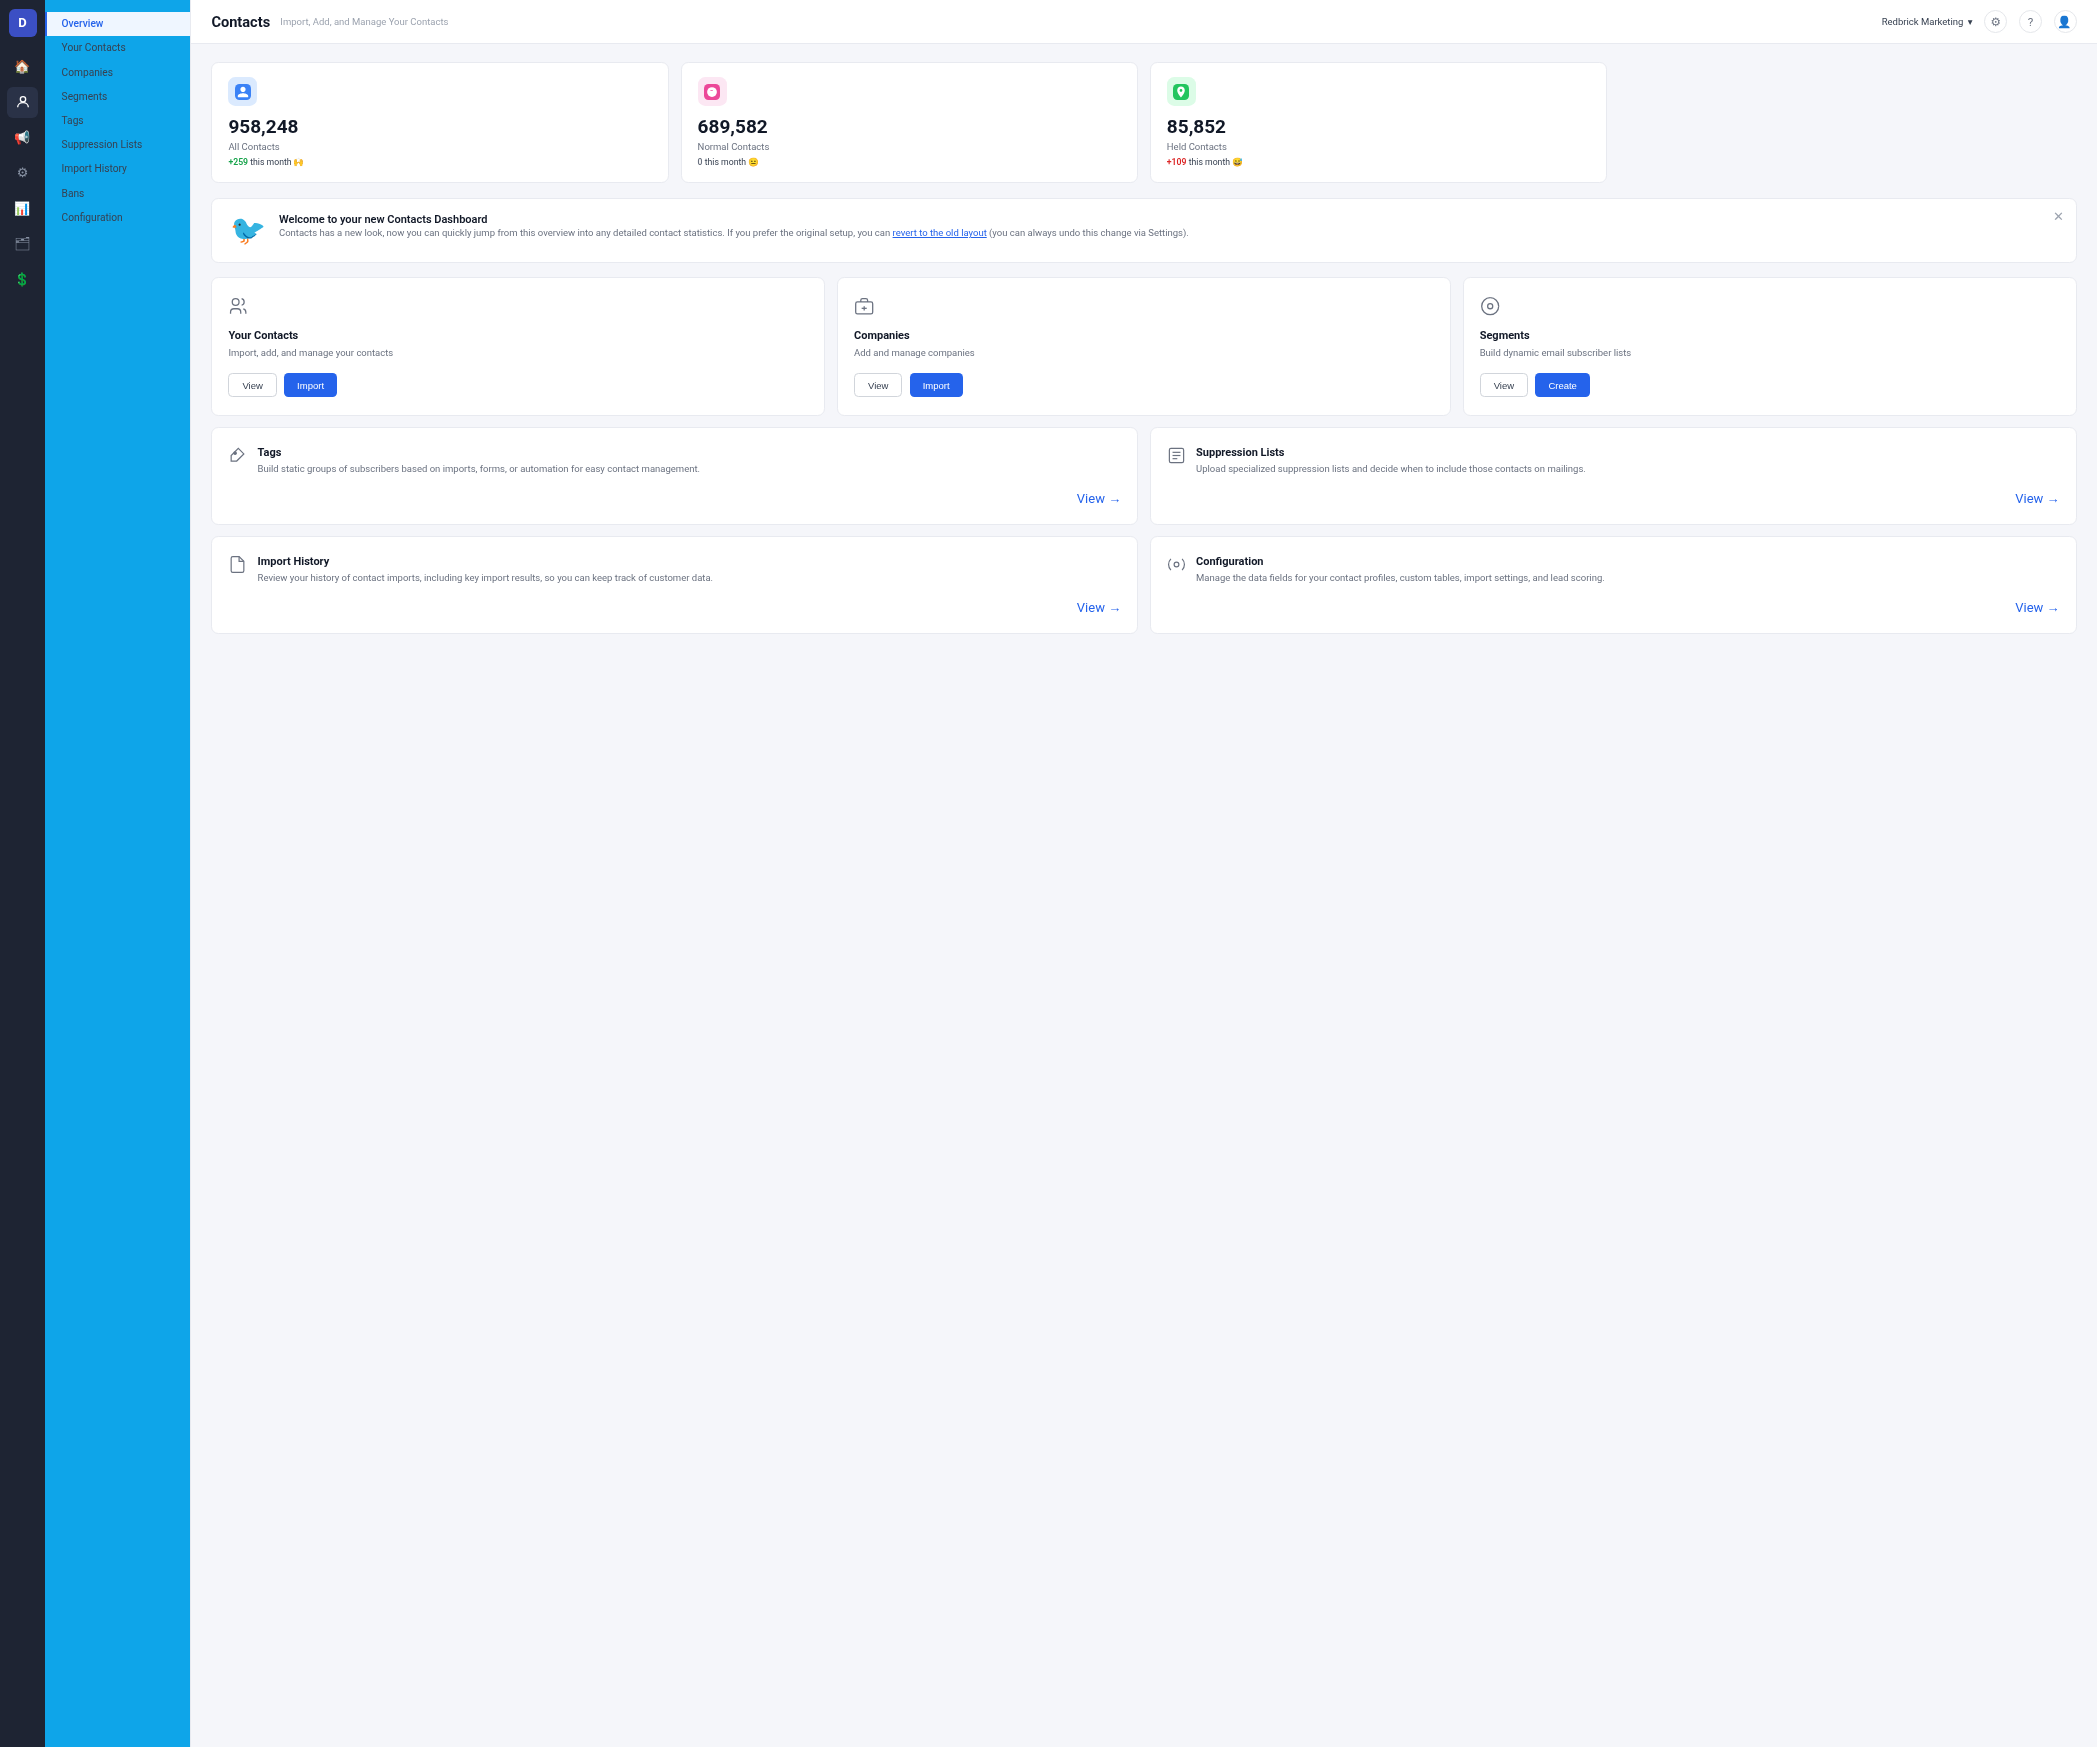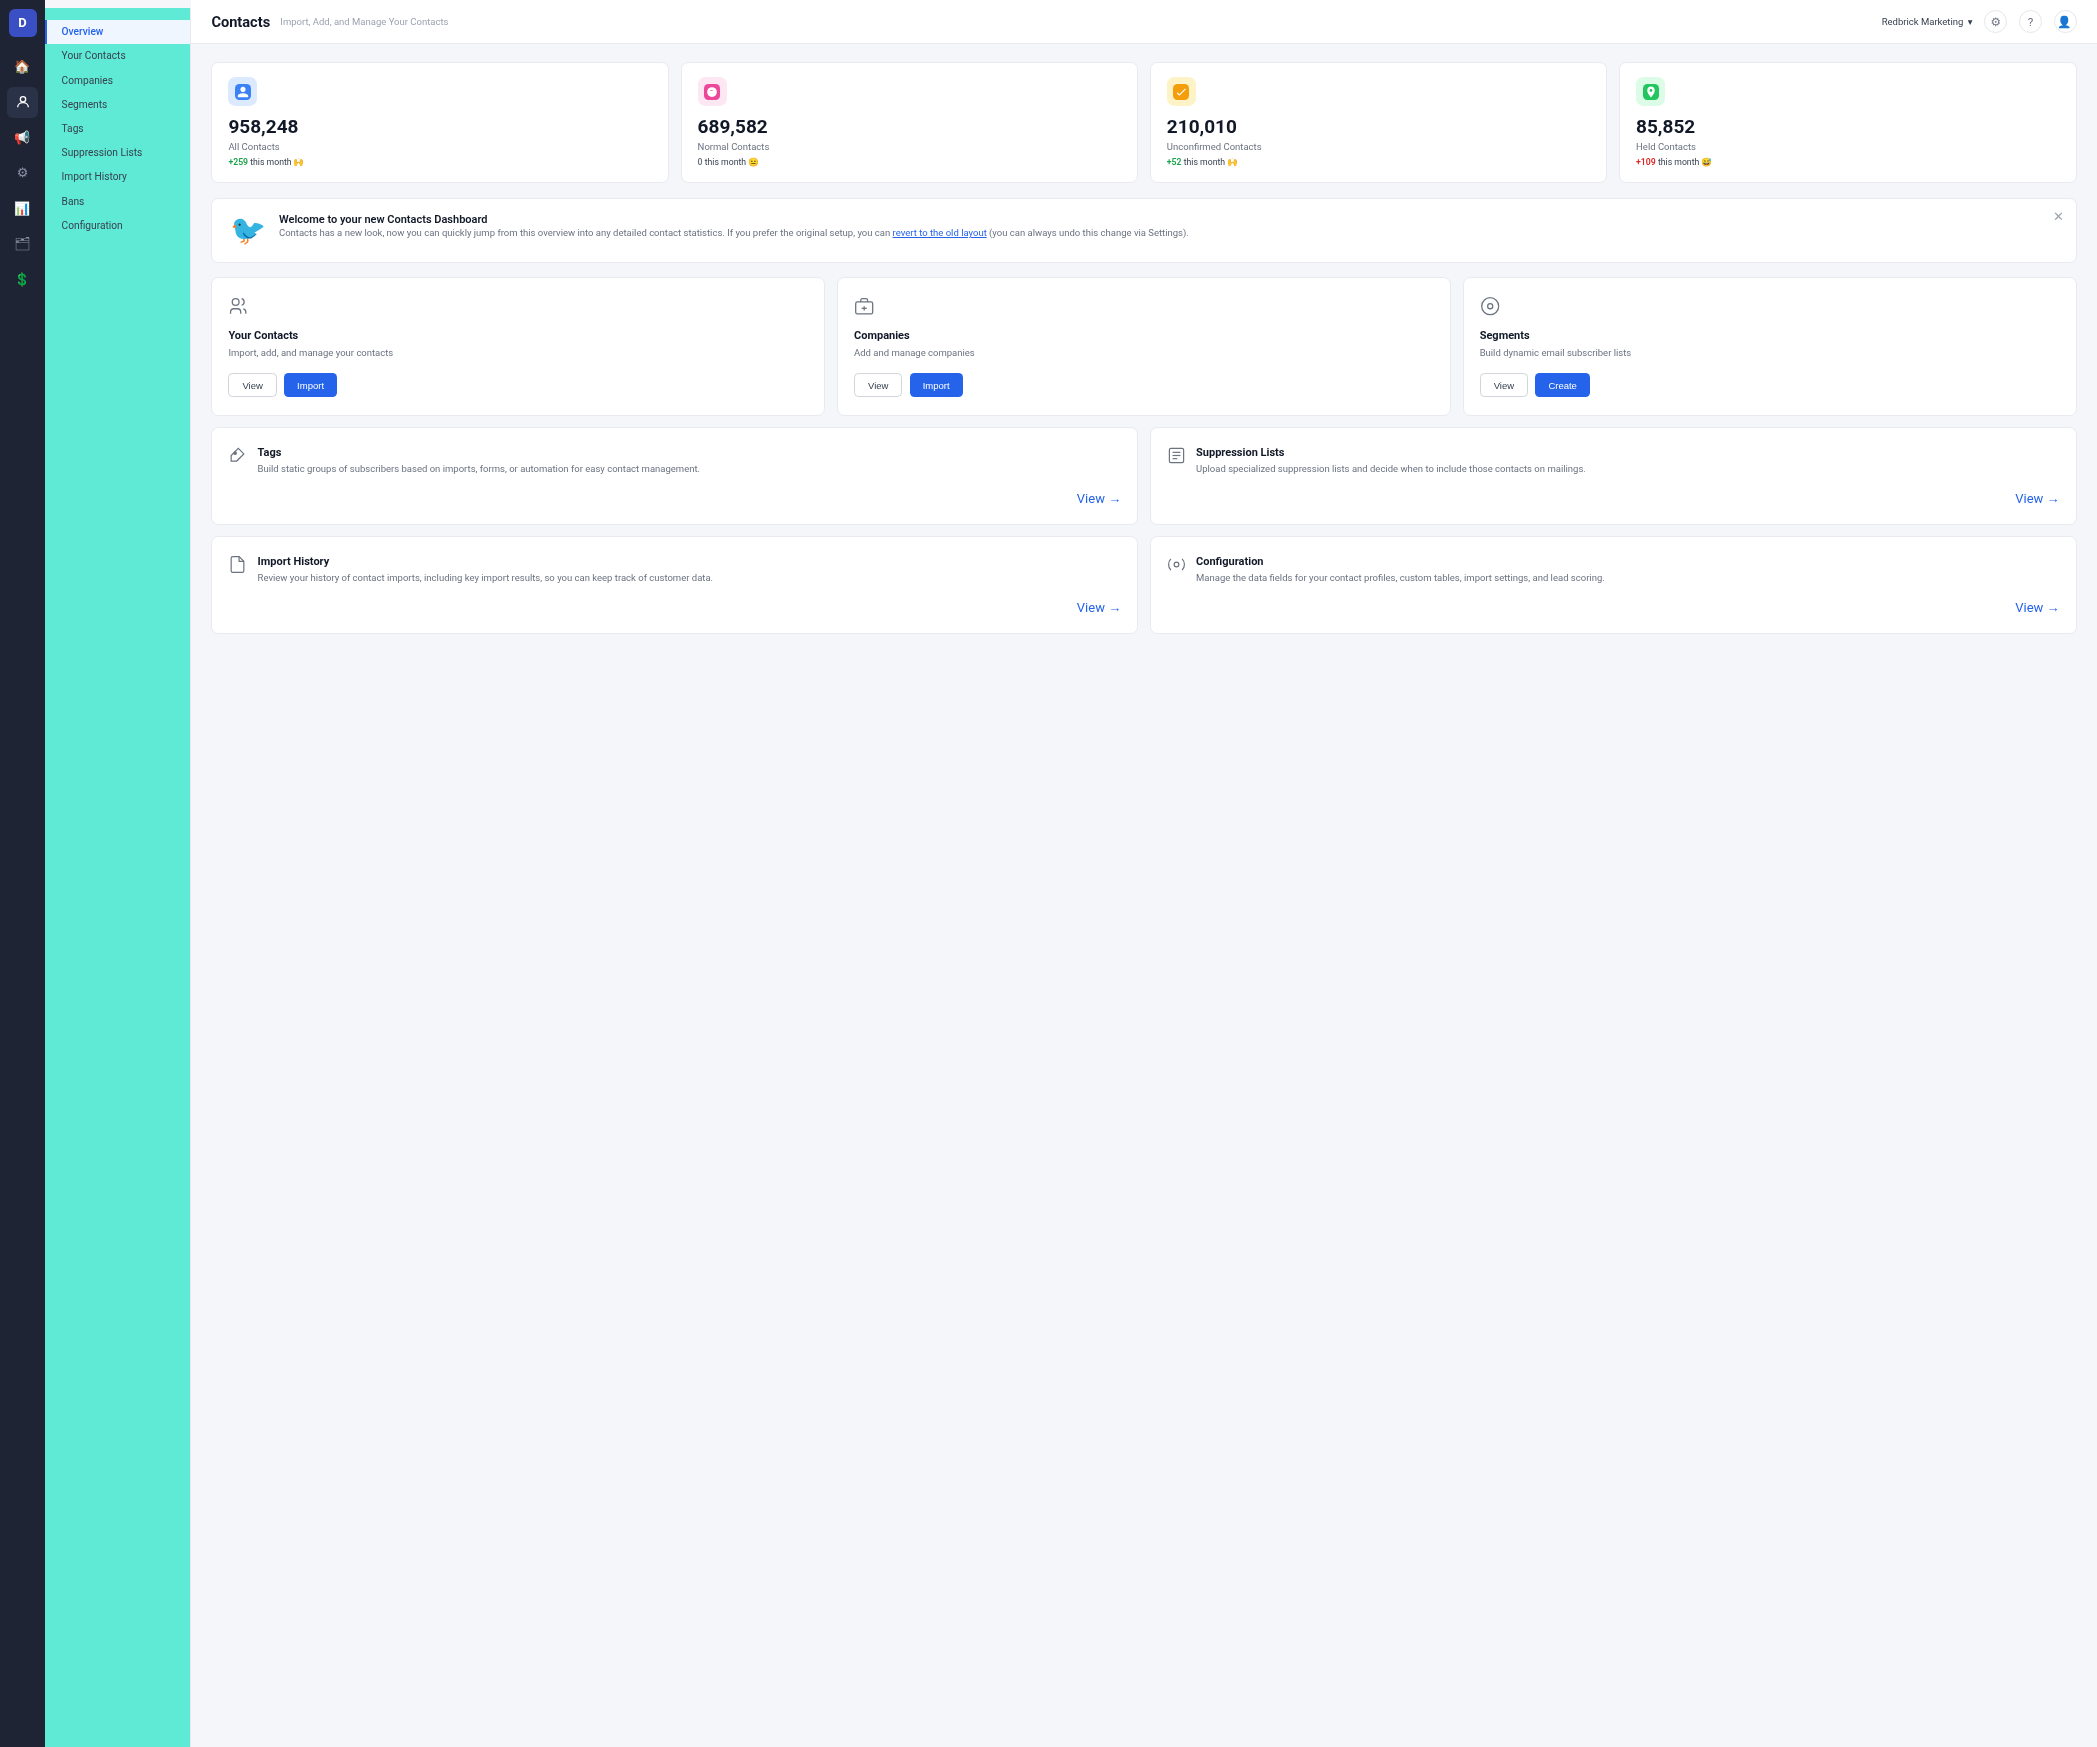--- a/index.html
+++ b/index.html
@@ -30,27 +30,26 @@
       display: flex; align-items: center; justify-content: center;
       color: #8892a4;
       cursor: pointer;
       font-size: 13px;
     }
     .app-nav-item.active { background: #2a3247; color: #fff; }
 
     
     .sidebar {
       width: 146px;
-      background: #5eead4;
+      background: #0ea5e9;
       border-right: 0.7px solid #e8eaf0;
       display: flex;
       flex-direction: column;
       padding: 11.7px 0;
       flex-shrink: 0;
-      margin-top: 8px;
     }
     .sidebar-item {
       padding: 6.6px 14.6px;
       font-size: 10.2px;
       color: #374151;
       cursor: pointer;
       border-left: 2.2px solid transparent;
     }
     .sidebar-item.active {
       color: #2563eb;
@@ -376,33 +375,20 @@
           </svg>
         </div>
         <div class="stat-number">689,582</div>
         <div class="stat-label">Normal Contacts</div>
         <div class="stat-change">
           <span class="neutral">0</span>
           <span> this month 😐</span>
         </div>
       </div>
 
-      <div class="stat-card">
-        <div class="stat-icon" style="background:#fef3c7;">
-          <svg width="16" height="16" viewBox="0 0 24 24" fill="white" style="background:#f59e0b;border-radius:4.4px;padding:1.5px;">
-            <path d="M9 16.2l-3.5-3.5-1.4 1.4L9 19 21 7l-1.4-1.4L9 16.2z"></path>
-          </svg>
-        </div>
-        <div class="stat-number">210,010</div>
-        <div class="stat-label">Unconfirmed Contacts</div>
-        <div class="stat-change">
-          <span class="positive">+52</span>
-          <span> this month 🙌</span>
-        </div>
-      </div>
 
       <div class="stat-card">
         <div class="stat-icon" style="background:#dcfce7;">
           <svg width="16" height="16" viewBox="0 0 24 24" fill="white" style="background:#22c55e;border-radius:4.4px;padding:1.5px;">
             <path d="M12 2C8 2 5 5 5 9c0 5 7 13 7 13s7-8 7-13c0-4-3-7-7-7zm0 9.5c-1.4 0-2.5-1.1-2.5-2.5S10.6 6.5 12 6.5s2.5 1.1 2.5 2.5S13.4 11.5 12 11.5z"></path>
           </svg>
         </div>
         <div class="stat-number">85,852</div>
         <div class="stat-label">Held Contacts</div>
         <div class="stat-change">

